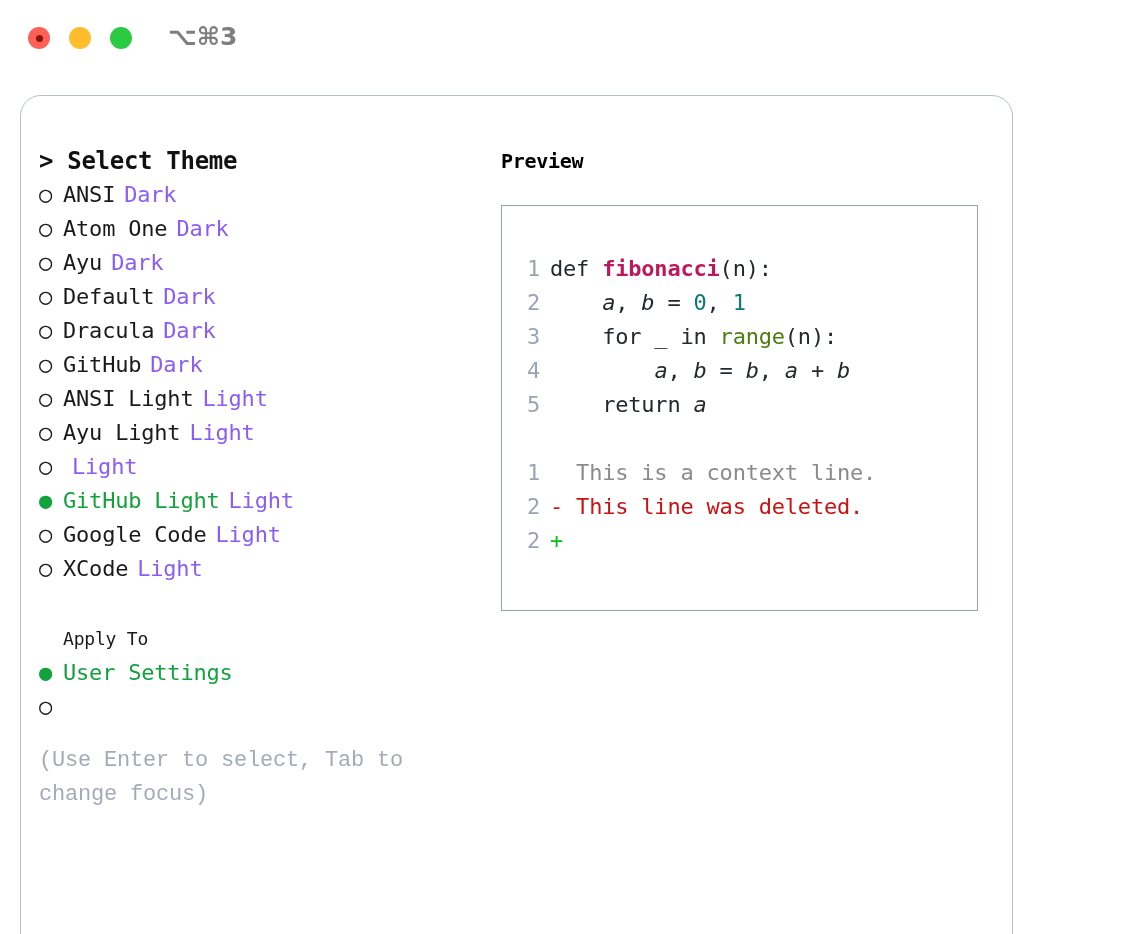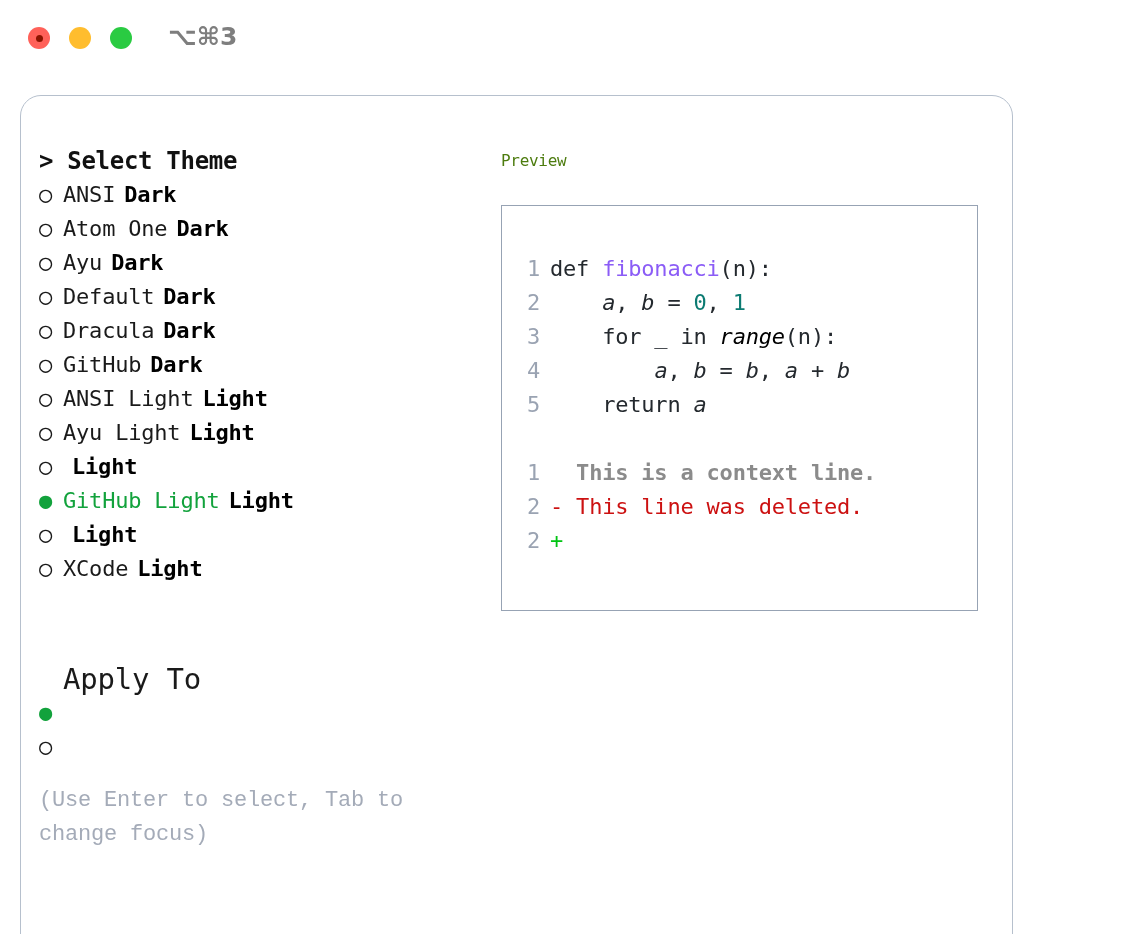--- a/index.html
+++ b/index.html
@@ -115,56 +115,55 @@
     display: inline-block;
     width: 24px;
     flex: 0 0 24px;
     font-size: 22px;
     color: #1a1a1a;
     text-align: left;
   }
   .opt-row.selected .bullet { color: #12a23c; }
   .opt-label  { color: #1a1a1a; text-align: right; }
   .opt-row.selected .opt-label { color: #12a23c; }
-  .opt-suffix { color: #000000; margin-left: 9px; font-weight: bold; }
+  .opt-suffix { color: #8b5cf6; margin-left: 9px; }
 
   .spacer-24 { height: 36px; }
 
   .group-head {
-    font-size: 29px;
+    font-size: 18px;
     color: #1a1a1a;
     line-height: 34px;
     height: 34px;
     padding-left: 24px;
     white-space: pre;
     letter-spacing: -0.2px;
-    margin-top: 40px;
   }
 
   #hint {
     margin-top: 20px;
     font-size: 22px;
     color: #a4abb8;
     line-height: 34px;
     width: 420px;
     letter-spacing: -0.2px;
     font-family: Liberation Mono, monospace;
   }
 
   
   #right-col {
     position: absolute;
     left: 480px;
     top: 48px;
     width: 500px;
   }
   #preview-title {
-    font-size: 16px;
-    font-weight: normal;
-    color: #4d7c0f;
+    font-size: 20px;
+    font-weight: bold;
+    color: #000000;
     line-height: 34px;
     white-space: pre;
     letter-spacing: -0.3px;
   }
   #preview-box {
     margin-top: 27px;
     width: 477px;
     height: 406px;
     border: 1.6px solid #97a3b4;
     box-sizing: border-box;
@@ -188,27 +187,27 @@
   }
   .lineno {
     display: inline-block;
     width: 24px;
     flex: 0 0 24px;
     text-align: right;
     color: #9aa3b2;
     margin-right: 10px;
   }
   .code-text { color: #24292e; }
-  .tok-func  { color: #8b5cf6; }
+  .tok-func  { color: #be185d; font-weight: bold; }
   .tok-num   { color: #0c7b72; }
-  .tok-call  { color: #000000; font-style: italic; }
+  .tok-call  { color: #4d7c0f; }
   .tok-var   { font-style: italic; }
   .gap-line  { height: 34px; }
 
-  .diff-ctx  { color: #8b8b8b; font-weight: bold; }
+  .diff-ctx  { color: #8b8b8b; }
   .diff-del  { color: #cc1111; }
   .diff-add  { color: #00c413; }
 </style>
 </head>
 <body>
 
 <div id="window">
 
   <div id="titlebar">
     <div class="lights">
@@ -229,30 +228,30 @@
           <div class="opt-row"><span class="bullet">○</span><span class="opt-label">ANSI</span><span class="opt-suffix">Dark</span></div>
           <div class="opt-row"><span class="bullet">○</span><span class="opt-label">Atom One</span><span class="opt-suffix">Dark</span></div>
           <div class="opt-row"><span class="bullet">○</span><span class="opt-label">Ayu</span><span class="opt-suffix">Dark</span></div>
           <div class="opt-row"><span class="bullet">○</span><span class="opt-label">Default</span><span class="opt-suffix">Dark</span></div>
           <div class="opt-row"><span class="bullet">○</span><span class="opt-label">Dracula</span><span class="opt-suffix">Dark</span></div>
           <div class="opt-row"><span class="bullet">○</span><span class="opt-label">GitHub</span><span class="opt-suffix">Dark</span></div>
           <div class="opt-row"><span class="bullet">○</span><span class="opt-label">ANSI Light</span><span class="opt-suffix">Light</span></div>
           <div class="opt-row"><span class="bullet">○</span><span class="opt-label">Ayu Light</span><span class="opt-suffix">Light</span></div>
           <div class="opt-row"><span class="bullet">○</span><span class="opt-suffix">Light</span></div>
           <div class="opt-row selected"><span class="bullet">●</span><span class="opt-label">GitHub Light</span><span class="opt-suffix">Light</span></div>
-          <div class="opt-row"><span class="bullet">○</span><span class="opt-suffix">Light</span></div>
+          <div class="opt-row"><span class="bullet">○</span><span class="opt-label">Google Code</span><span class="opt-suffix">Light</span></div>
           <div class="opt-row"><span class="bullet">○</span><span class="opt-label">XCode</span><span class="opt-suffix">Light</span></div>
         </div>
 
       <div class="spacer-24"></div>
 
       <div class="group-head">Apply To</div>
 
       <div class="opt-list" id="apply-list">
-          <div class="opt-row selected"><span class="bullet">●</span></div>
+          <div class="opt-row selected"><span class="bullet">●</span><span class="opt-label">User Settings</span></div>
           <div class="opt-row"><span class="bullet">○</span></div>
         </div>
 
       <div id="hint">(Use Enter to select, Tab to change focus)</div>
     </div>
 
     <div id="right-col">
       <div id="preview-title">Preview</div>
 
       <div id="preview-box">

